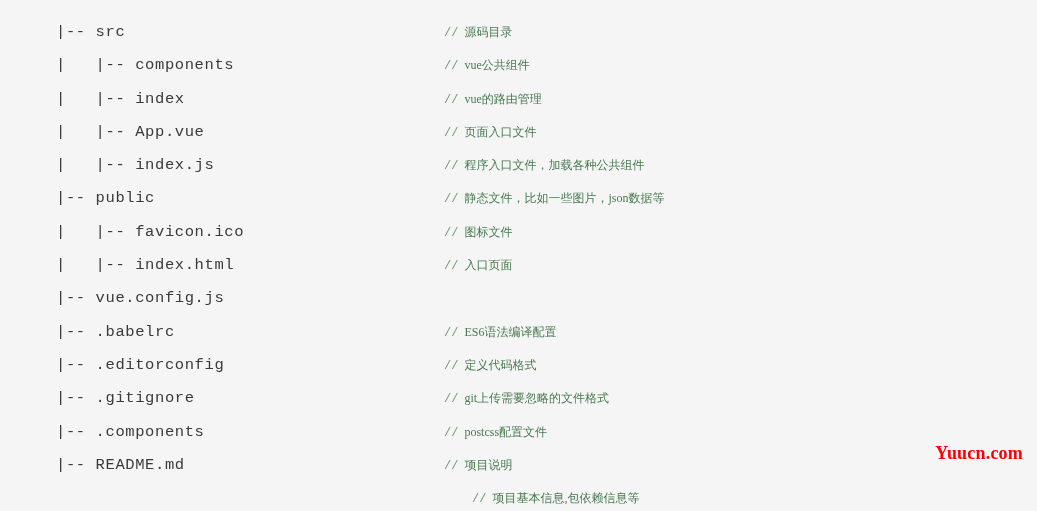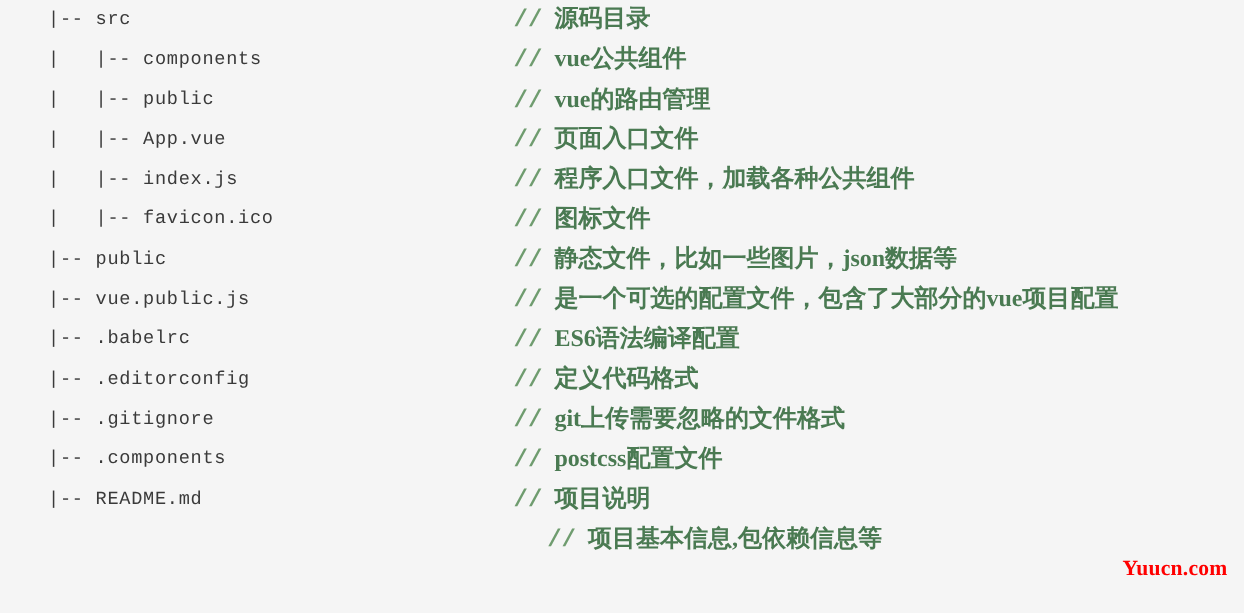--- a/index.html
+++ b/index.html
@@ -15,21 +15,21 @@
     font-family: "Liberation Mono", "DejaVu Sans Mono", monospace;
     -webkit-font-smoothing: antialiased;
   }
 
   #tree-listing {
     position: relative;
     width: 1037px;
     height: 415px;
     background: #f5f5f5;
     box-sizing: border-box;
-    padding: 0;
+    padding: 16px;
   }
 
   .tree-line {
     position: relative;
     height: 33.3px;
     line-height: 33.3px;
     white-space: pre;
     font-size: 15.5px;
   }
 
@@ -43,23 +43,22 @@
     letter-spacing: 0.6px;
     white-space: pre;
   }
 
   .line-comment {
     position: absolute;
     left: 428px;
     top: 0;
     color: #5f8a5f;
     font-family: "Liberation Serif", "DejaVu Serif", serif;
-    font-size: 20px;
+    font-size: 12px;
     white-space: pre;
-    font-weight: bold;
   }
 
   .tree-line.shifted .line-comment {
     left: 412px;
     margin-left: 44px;
   }
 
   .comment-slashes {
     font-family: "Liberation Mono", "DejaVu Sans Mono", monospace;
     color: #6f9c6f;
@@ -73,67 +72,69 @@
   #watermark {
     position: absolute;
     right: 14px;
     top: 443px;
     color: #ff0000;
     font-family: "Liberation Serif", "DejaVu Serif", serif;
     font-weight: bold;
     font-size: 18px;
     letter-spacing: 0.2px;
     white-space: pre;
-    margin-top: 20px;
   }
 </style>
 </head>
 <body>
 
 <div id="tree-listing">
 
   <div class="tree-line">
     <span class="line-path">|-- src</span>
     <span class="line-comment"><span class="comment-slashes">//</span>  <span class="comment-text">源码目录</span></span>
   </div>
 
   <div class="tree-line">
     <span class="line-path">|   |-- components</span>
     <span class="line-comment"><span class="comment-slashes">//</span>  <span class="comment-text">vue公共组件</span></span>
   </div>
 
   <div class="tree-line">
-    <span class="line-path">|   |-- public</span>
+    <span class="line-path">|   |-- index</span>
     <span class="line-comment"><span class="comment-slashes">//</span>  <span class="comment-text">vue的路由管理</span></span>
   </div>
 
   <div class="tree-line">
     <span class="line-path">|   |-- App.vue</span>
     <span class="line-comment"><span class="comment-slashes">//</span>  <span class="comment-text">页面入口文件</span></span>
   </div>
 
   <div class="tree-line">
     <span class="line-path">|   |-- index.js</span>
     <span class="line-comment"><span class="comment-slashes">//</span>  <span class="comment-text">程序入口文件，加载各种公共组件</span></span>
   </div>
 
   <div class="tree-line">
+    <span class="line-path">|-- public</span>
+    <span class="line-comment"><span class="comment-slashes">//</span>  <span class="comment-text">静态文件，比如一些图片，json数据等</span></span>
+  </div>
+
+  <div class="tree-line">
     <span class="line-path">|   |-- favicon.ico</span>
     <span class="line-comment"><span class="comment-slashes">//</span>  <span class="comment-text">图标文件</span></span>
   </div>
 
   <div class="tree-line">
-    <span class="line-path">|-- public</span>
-    <span class="line-comment"><span class="comment-slashes">//</span>  <span class="comment-text">静态文件，比如一些图片，json数据等</span></span>
+    <span class="line-path">|   |-- index.html</span>
+    <span class="line-comment"><span class="comment-slashes">//</span>  <span class="comment-text">入口页面</span></span>
   </div>
 
-
   <div class="tree-line">
-    <span class="line-path">|-- vue.public.js</span>
-    <span class="line-comment"><span class="comment-slashes">//</span>  <span class="comment-text">是一个可选的配置文件，包含了大部分的vue项目配置</span></span>
+    <span class="line-path">|-- vue.config.js</span>
   </div>
 
   <div class="tree-line">
     <span class="line-path">|-- .babelrc</span>
     <span class="line-comment"><span class="comment-slashes">//</span>  <span class="comment-text">ES6语法编译配置</span></span>
   </div>
 
   <div class="tree-line">
     <span class="line-path">|-- .editorconfig</span>
     <span class="line-comment"><span class="comment-slashes">//</span>  <span class="comment-text">定义代码格式</span></span>

